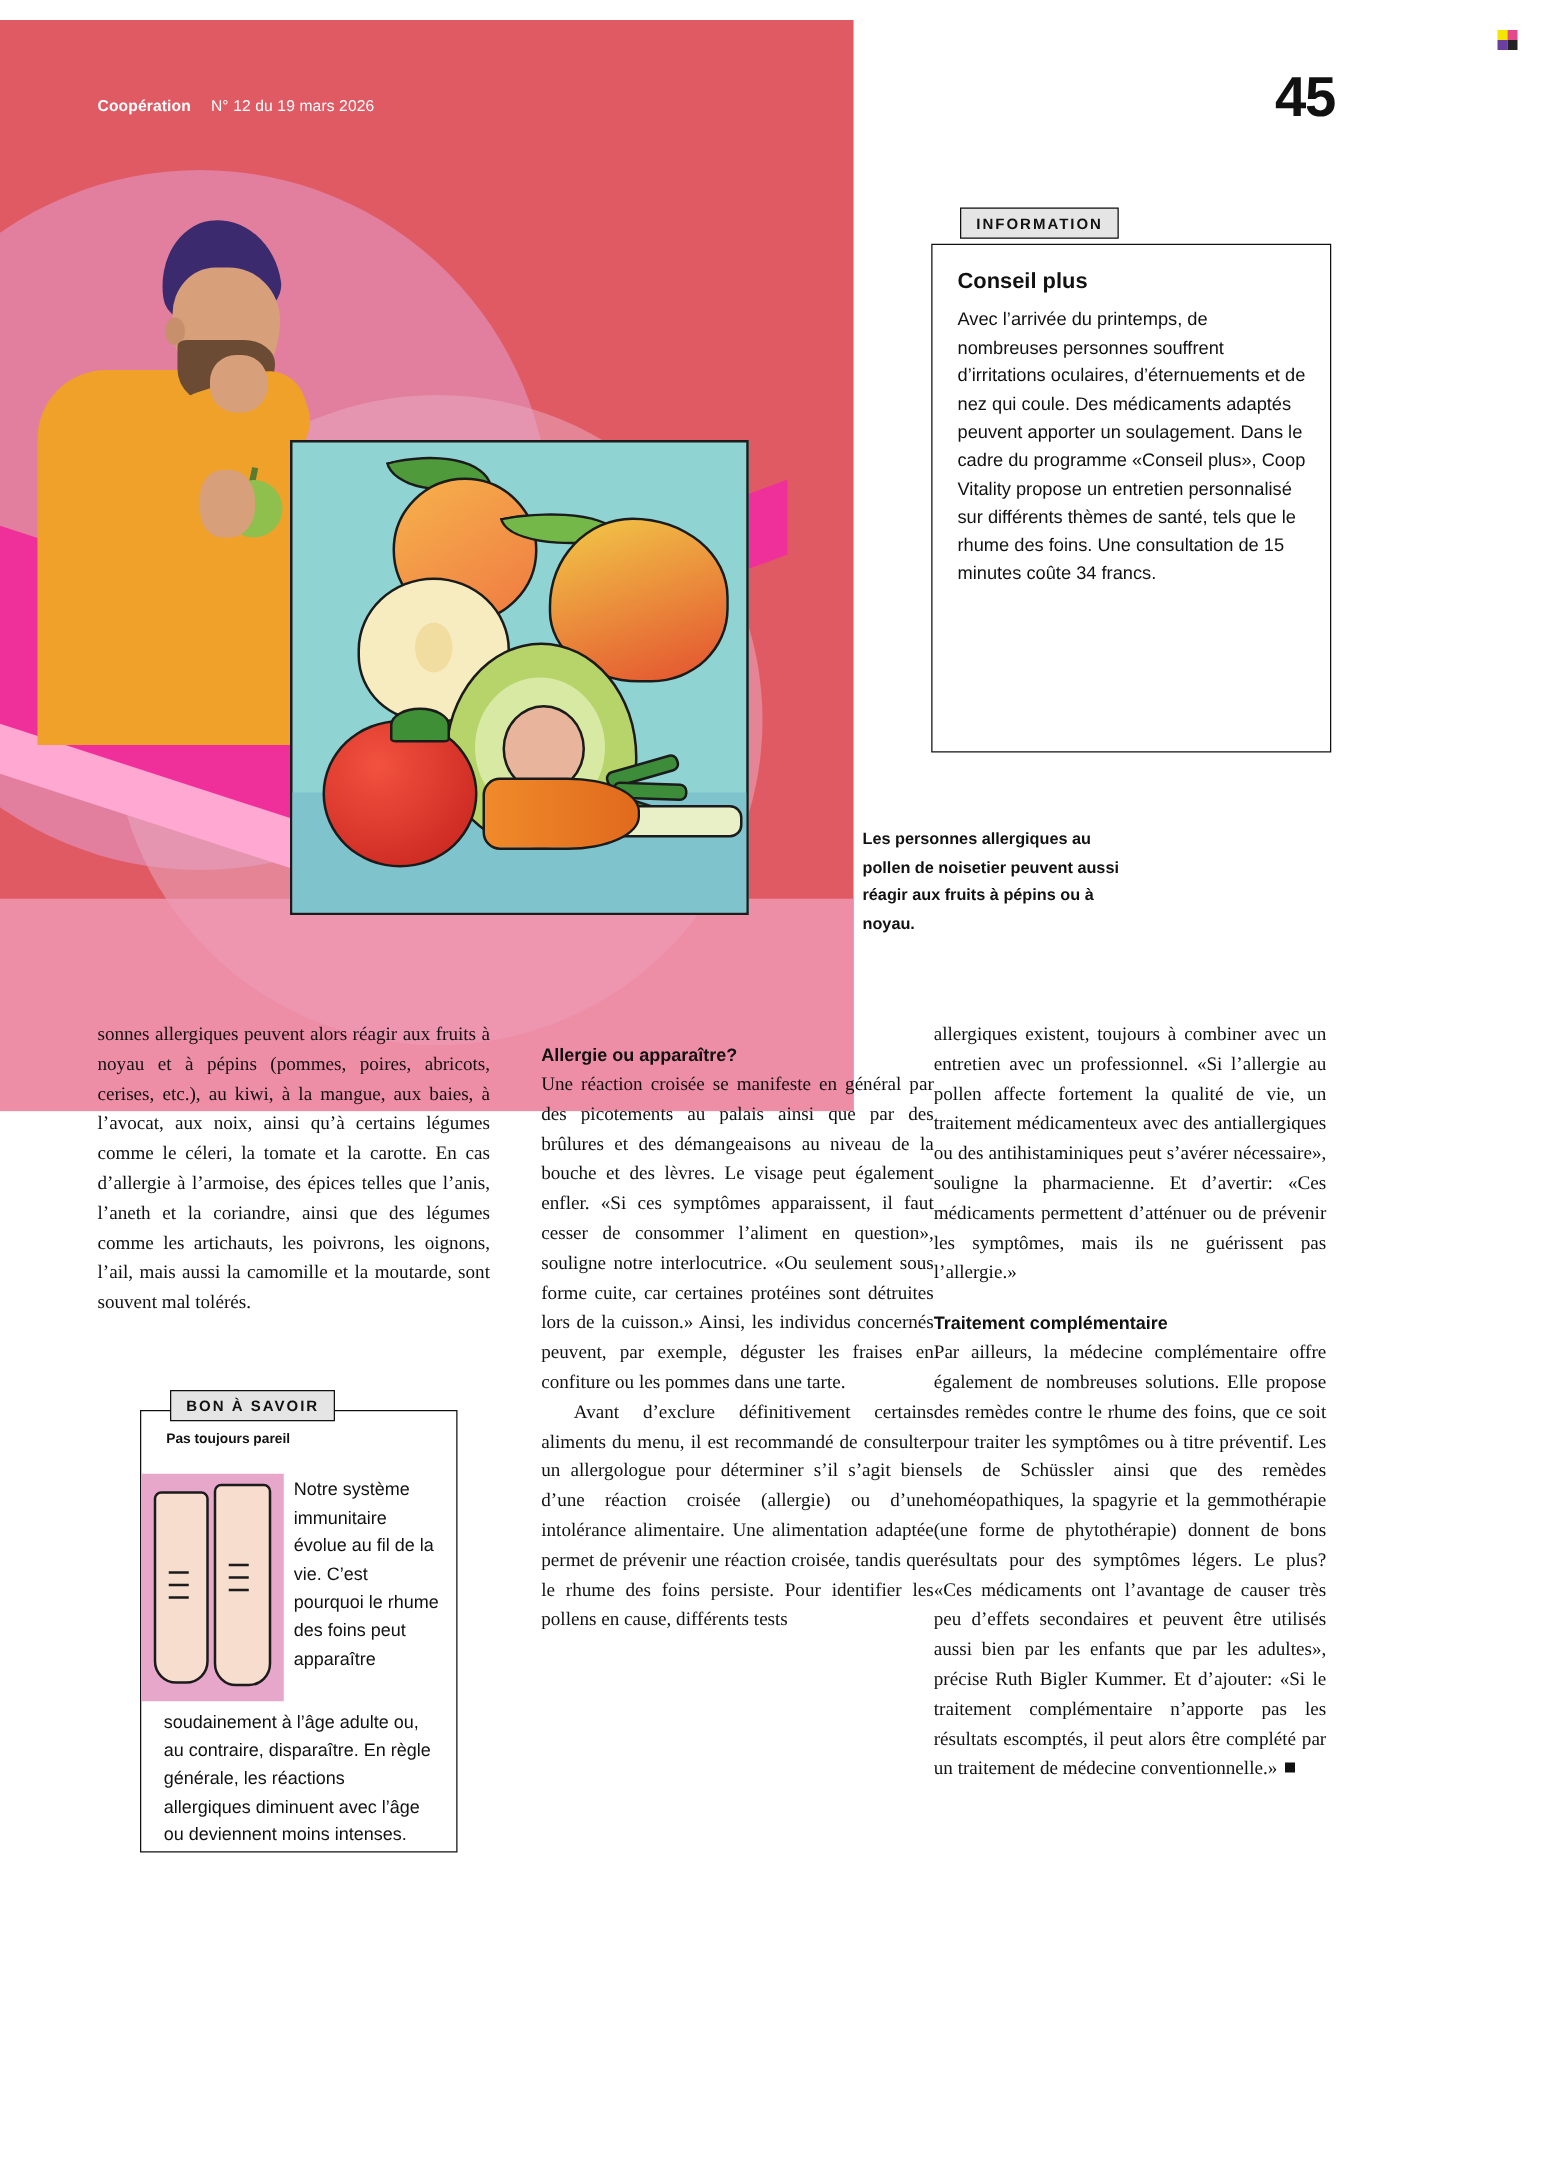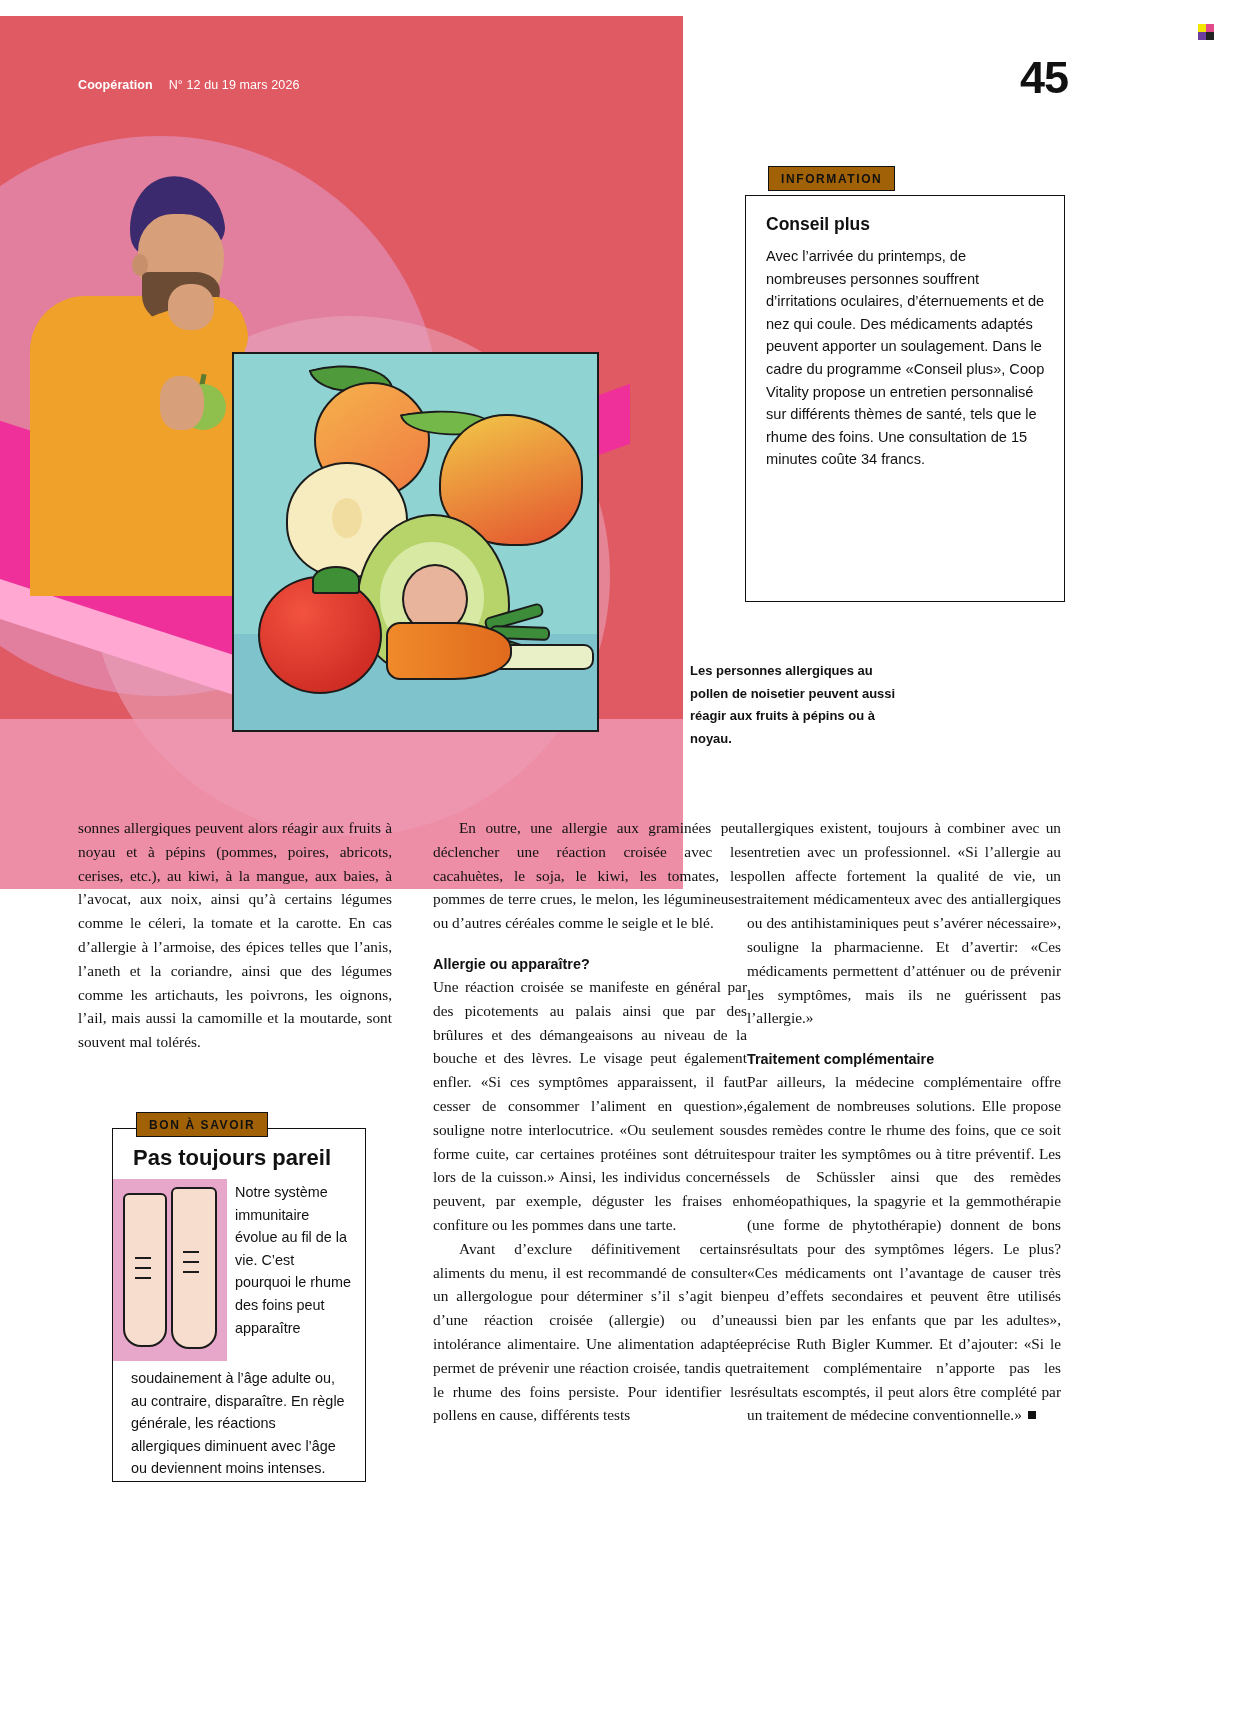--- a/index.html
+++ b/index.html
@@ -112,21 +112,21 @@
   .corner { position:absolute; right:36px; top:24px; width:16px; height:16px; }
   .corner .a { position:absolute; left:0; top:0; width:8px; height:8px; background:#f3e600; }
   .corner .b { position:absolute; left:8px; top:0; width:8px; height:8px; background:#e24a8b; }
   .corner .c { position:absolute; left:0; top:8px; width:8px; height:8px; background:#6a3fa0; }
   .corner .d { position:absolute; left:8px; top:8px; width:8px; height:8px; background:#222; }
 
   
   .infobox { position:absolute; left:745px; top:195px; width:318px; height:405px;
     border:1.5px solid #111; }
   .infobox-inner { position:absolute; left:20px; top:18px; right:16px; }
-  .badge { position:absolute; border:1.5px solid #111; background:#a16207;
+  .badge { position:absolute; border:1.5px solid #111; background:#e5e5e5;
     font-size:12px; font-weight:800; letter-spacing:1.6px; padding:5px 12px 4px;
     color:#111; }
   .badge-info { left:768px; top:166px; }
   .info-h { font-size:17.5px; font-weight:800; color:#111; margin:0 0 10px; }
   .info-p { font-size:14.6px; line-height:22.6px; color:#111; margin:0; }
   .info-foot { font-size:11.8px; line-height:16.4px; font-weight:700; color:#111;
     margin-top:13px; }
   .info-url { display:block; text-decoration:underline; color:#111; }
 
   
@@ -144,21 +144,21 @@
   .col p.ind { text-indent:26px; }
   .subh { font-family:"Liberation Sans", sans-serif; font-size:14.4px; font-weight:800;
     margin:19px 0 1px; line-height:20px; }
   .endmark { display:inline-block; width:8px; height:8px; background:#111;
     margin-left:6px; vertical-align:1px; }
 
   
   .bonbox { position:absolute; left:112px; top:1128px; width:252px; height:352px;
     border:1.5px solid #111; }
   .badge-bon { left:136px; top:1112px; }
-  .bon-h { position:absolute; left:20px; top:16px; font-size:22px; font-weight:800;
+  .bon-h { position:absolute; left:20px; top:16px; font-size:11px; font-weight:800;
     color:#111; }
   .bon-img { position:absolute; left:0px; top:50px; width:114px; height:182px;
     background:#e7a7cb; overflow:hidden; border-right:0; }
   .arm { position:absolute; background:#f6ddcd; border:2px solid #1b1b1b; }
   .arm1 { left:10px; top:14px; width:40px; height:150px; border-radius:6px 6px 18px 18px; }
   .arm2 { left:58px; top:8px; width:42px; height:158px; border-radius:6px 6px 18px 18px; }
   .hatch { position:absolute; width:16px; height:2px; background:#1b1b1b; }
   .bon-text { position:absolute; left:122px; top:52px; width:118px;
     font-size:14.4px; line-height:22.6px; color:#111; }
   .bon-text2 { position:absolute; left:18px; top:238px; width:216px;
@@ -237,21 +237,20 @@
 </div>
 <div class="badge badge-info">INFORMATION</div>
 
 <div class="caption">Les personnes allergiques au pollen de noisetier peuvent aussi réagir aux fruits à pépins ou à noyau.</div>
 
 <div class="col col1">
   <p>sonnes allergiques peuvent alors réagir aux fruits à noyau et à pépins (pommes, poires, abricots, cerises, etc.), au kiwi, à la mangue, aux baies, à l’avocat, aux noix, ainsi qu’à certains légumes comme le céleri, la tomate et la carotte. En cas d’allergie à l’armoise, des épices telles que l’anis, l’aneth et la coriandre, ainsi que des légumes comme les artichauts, les poivrons, les oignons, l’ail, mais aussi la camomille et la moutarde, sont souvent mal tolérés.</p>
 </div>
 
 <div class="col col2">
-  <p class="ind">En outre, une allergie aux graminées peut déclencher une réaction croisée avec les cacahuètes, le soja, le kiwi, les tomates, les pommes de terre crues, le melon, les légumineuses ou d’autres céréales comme le seigle et le blé.</p>
   <div class="subh">Allergie ou apparaître?</div>
   <p>Une réaction croisée se manifeste en général par des picotements au palais ainsi que par des brûlures et des démangeaisons au niveau de la bouche et des lèvres. Le visage peut également enfler. «Si ces symptômes apparaissent, il faut cesser de consommer l’aliment en question», souligne notre interlocutrice. «Ou seulement sous forme cuite, car certaines protéines sont détruites lors de la cuisson.» Ainsi, les individus concernés peuvent, par exemple, déguster les fraises en confiture ou les pommes dans une tarte.</p>
   <p class="ind">Avant d’exclure définitivement certains aliments du menu, il est recommandé de consulter un allergologue pour déterminer s’il s’agit bien d’une réaction croisée (allergie) ou d’une intolérance alimentaire. Une alimentation adaptée permet de prévenir une réaction croisée, tandis que le rhume des foins persiste. Pour identifier les pollens en cause, différents tests</p>
 </div>
 
 <div class="col col3">
   <p>allergiques existent, toujours à combiner avec un entretien avec un professionnel. «Si l’allergie au pollen affecte fortement la qualité de vie, un traitement médicamenteux avec des antiallergiques ou des antihistaminiques peut s’avérer nécessaire», souligne la pharmacienne. Et d’avertir: «Ces médicaments permettent d’atténuer ou de prévenir les symptômes, mais ils ne guérissent pas l’allergie.»</p>
   <div class="subh">Traitement complémentaire</div>
   <p><span>Par ailleurs, la médecine complémentaire offre également de nombreuses solutions. Elle propose des remèdes contre le rhume des foins, que ce soit pour traiter les symptômes ou à titre préventif. Les sels de Schüssler ainsi que des remèdes homéopathiques, la spagyrie et la gemmothérapie (une forme de phytothérapie) donnent de bons résultats pour des symptômes légers. Le plus? «Ces médicaments ont l’avantage de causer très peu d’effets secondaires et peuvent être utilisés aussi bien par les enfants que par les adultes», précise Ruth Bigler Kummer. Et d’ajouter: «Si le traitement complémentaire n’apporte pas les résultats escomptés, il peut alors être complété par un traitement de médecine conventionnelle.»</span><span class="endmark"></span></p>
 </div>

